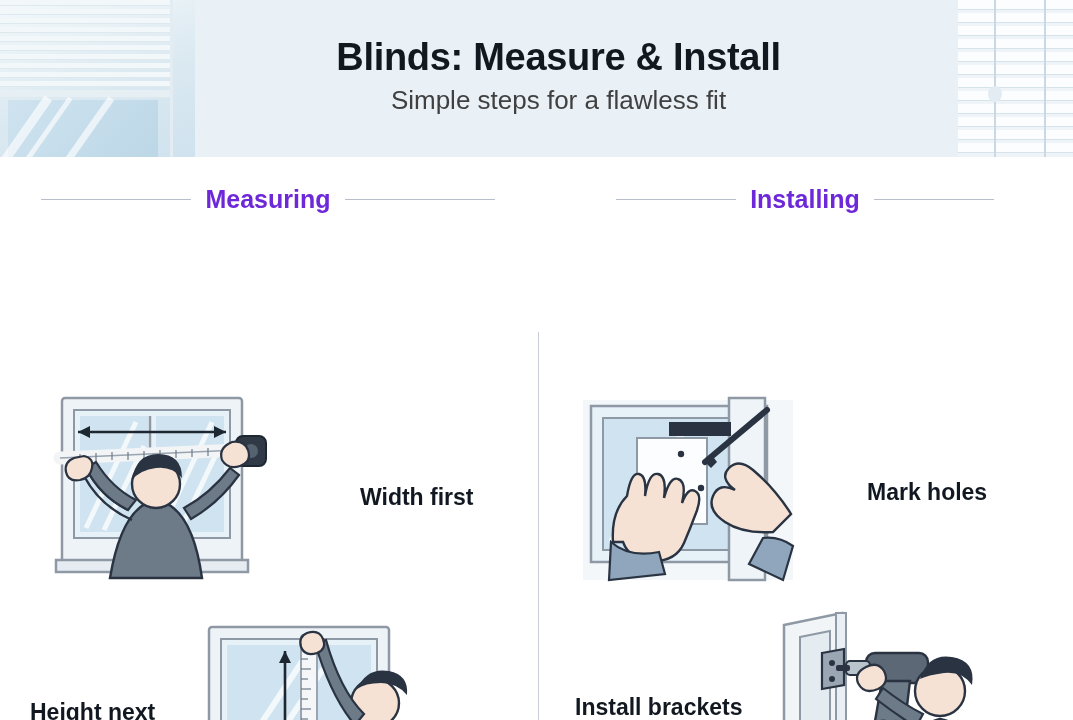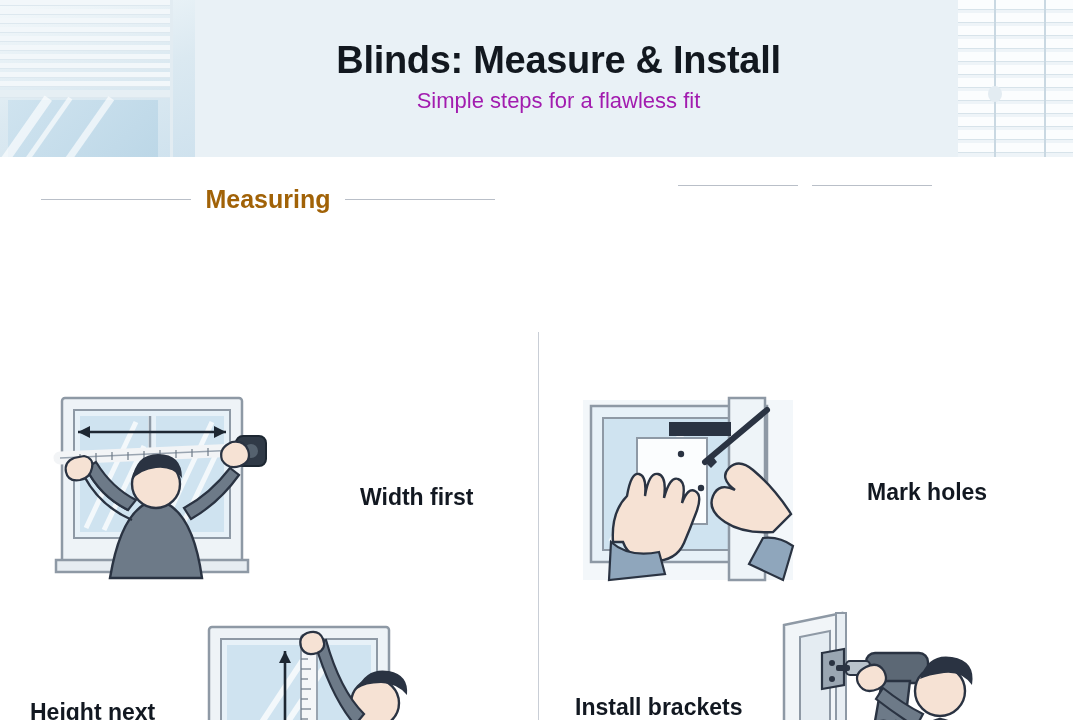--- a/index.html
+++ b/index.html
@@ -103,23 +103,23 @@
     padding-left: 22px;
   }
   .title {
     font-size: 38px;
     font-weight: bold;
     letter-spacing: -0.3px;
     color: #12181f;
     text-align: center;
   }
   .subtitle {
-    font-size: 22px;
+    font-size: 26px;
     font-weight: normal;
-    color: #a21caf;
+    color: #404040;
     text-align: center;
   }
 
   
   .content {
     position: relative;
     width: 1073px;
     height: 563px;
     background: #ffffff;
   }
@@ -152,21 +152,21 @@
   }
   .col-heading .rule {
     height: 1px;
     background: #b9bfc8;
     flex: 0 0 150px;
   }
   .col-heading .rule.short { flex-basis: 120px; }
   .col-heading-text {
     font-size: 25px;
     font-weight: bold;
-    color: #a16207;
+    color: #6d28d9;
     white-space: nowrap;
   }
 
   .step {
     position: absolute;
     display: flex;
     align-items: center;
   }
   .step-label {
     font-size: 23px;
@@ -355,20 +355,21 @@
             <path d="M108 166 q12 -4 16 6 q4 10 -6 14 q-12 4 -16 -6 q-3 -10 6 -14z" fill="#f6e2d4" stroke="#2a3342" stroke-width="2.2"></path>
           </svg>
         </div>
       </div>
     </div>
 
     <div class="column col-right">
 
       <div class="col-heading">
         <div class="rule short"></div>
+        <div class="col-heading-text">Installing</div>
         <div class="rule short"></div>
       </div>
 
       <div class="step step-mark">
         <div class="art">
           <svg width="230" height="200" viewBox="0 0 230 200">
 
             <rect x="6" y="8" width="210" height="180" fill="#f3f7fa"></rect>
             <rect x="14" y="14" width="176" height="156" fill="#e7f1f8" stroke="#8e99a5" stroke-width="2.5"></rect>
             <rect x="26" y="26" width="152" height="132" fill="#cfe3f0" stroke="#8e99a5" stroke-width="2"></rect>

